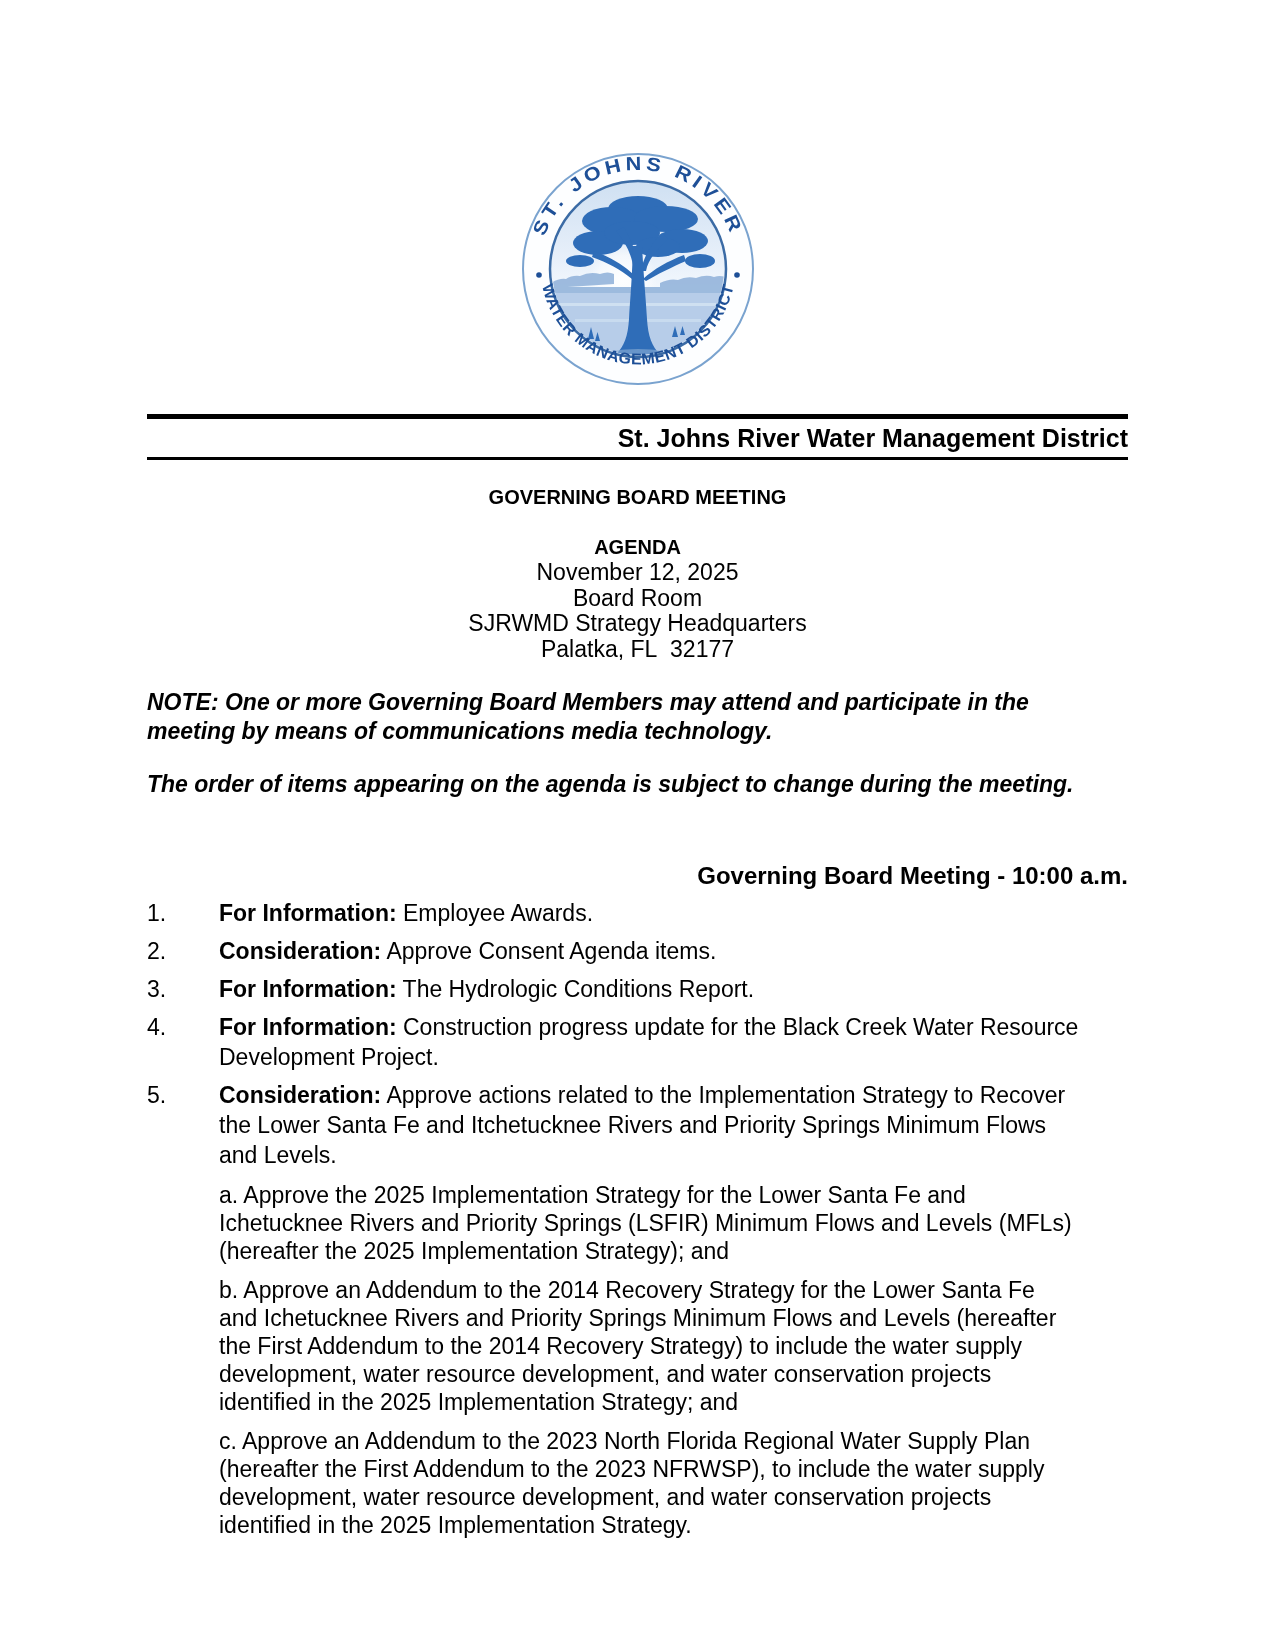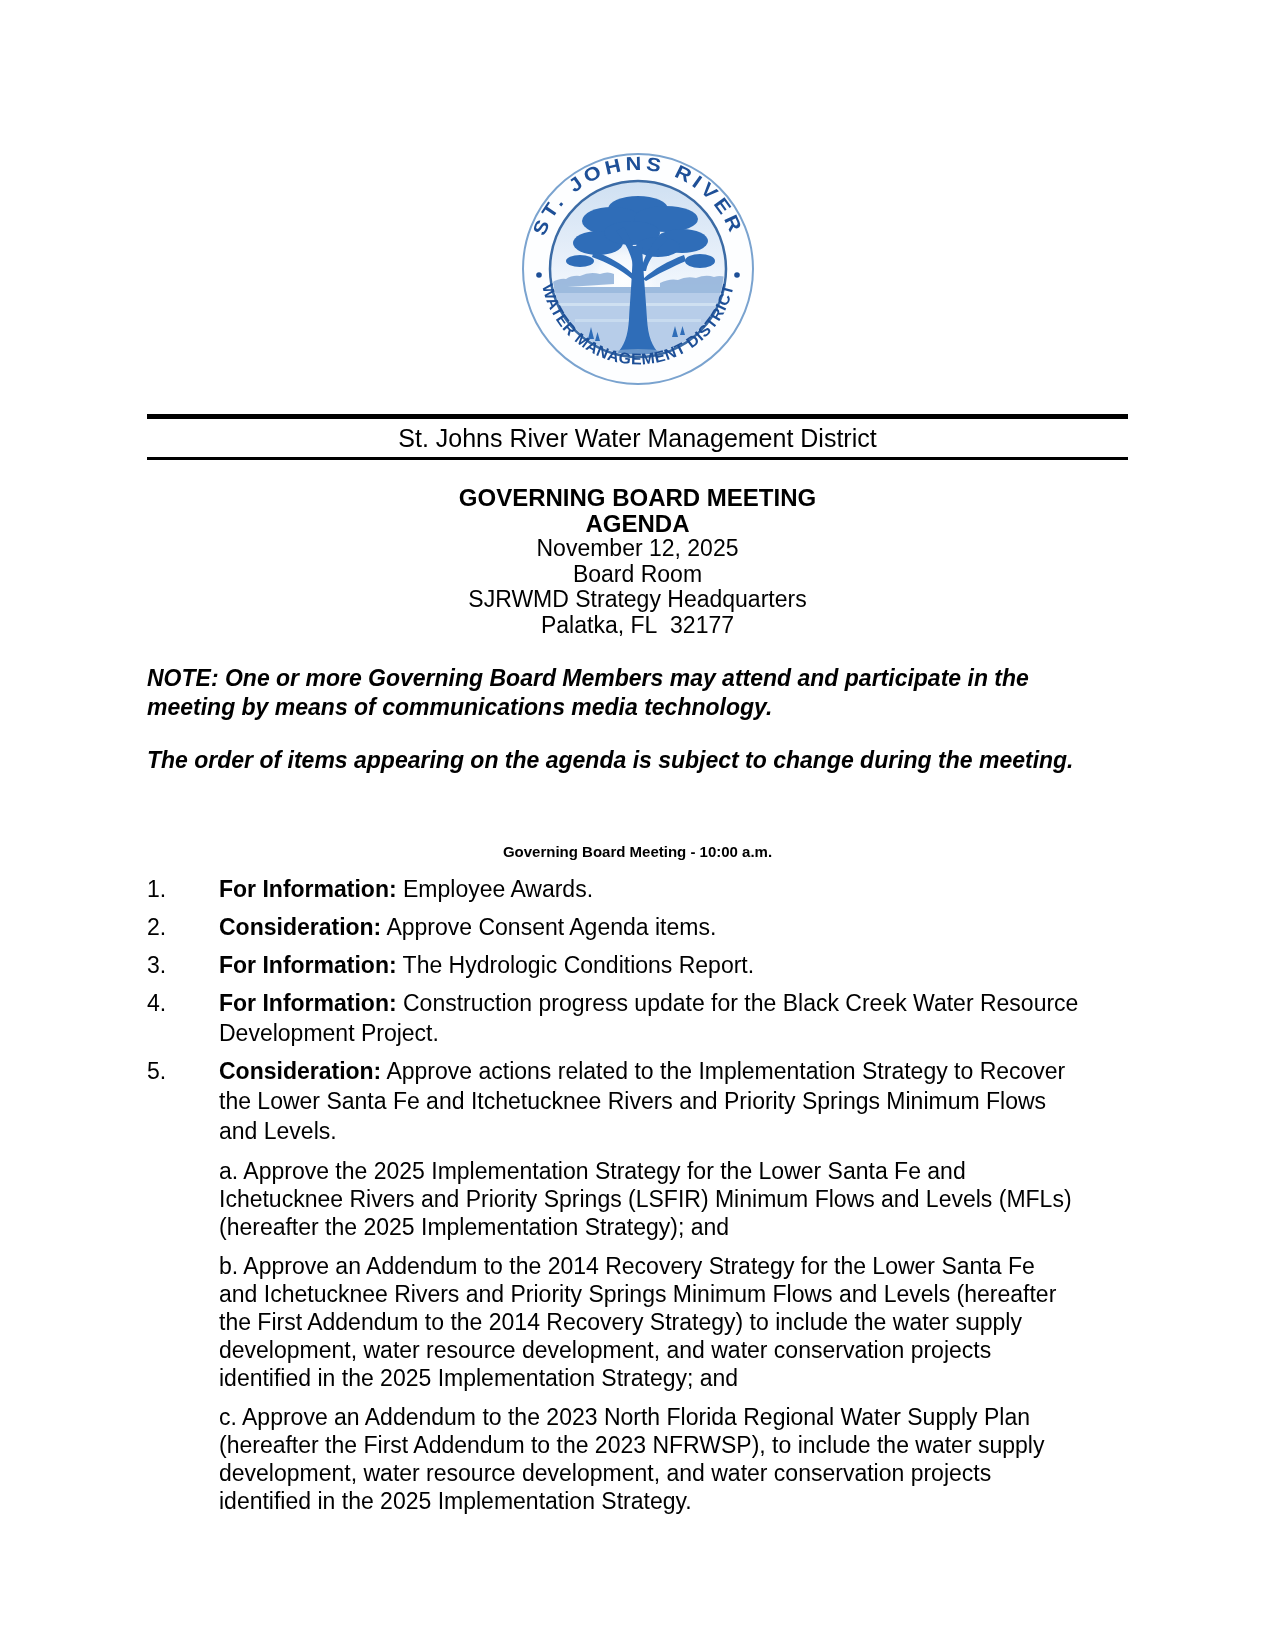--- a/index.html
+++ b/index.html
@@ -14,36 +14,36 @@
     padding:0 147px;
     overflow:hidden;
   }
   .logo-wrap { padding-top:151px; width:236px; margin:0 auto; }
   .logo-wrap svg { display:block; }
 
   .rule { width:100%; background:#000; }
   .rule-thick { height:5px; margin-top:27px; }
   .rule-thin  { height:3px; }
   .band-title {
-    text-align:center; font-weight:normal; font-size:25px;
+    text-align:right; font-weight:bold; font-size:25px;
     padding:5px 0 4px;
   }
 
   .meeting-header { margin-top:25px; text-align:center; font-size:23px; line-height:25.5px; }
-  .meeting-header .hbold { font-weight:bold; font-size:24px; }
+  .meeting-header .hbold { font-weight:bold; font-size:20px;margin-top:24px; }
 
   .notice {
     margin:26px 0 0; font-weight:bold; font-size:23px; line-height:29px;
     width:952px;
     font-style:italic;
   }
   .notice.second { margin-top:24px; }
 
   .section-heading {
-    margin-top:62px; text-align:center; font-weight:bold; font-size:15px; line-height:29px;
+    margin-top:62px; text-align:right; font-weight:bold; font-size:24px; line-height:29px;
   }
 
   .agenda { margin-top:5px; }
   .agenda-item { display:flex; margin-top:8px; font-size:23px; line-height:30px; }
   .item-num { width:72px; flex:none; }
   .item-body { width:860px; }
   .b { font-weight:bold; }
   .sub { margin:11px 0 0; font-size:23px; line-height:28px; }
 
   .footer {

